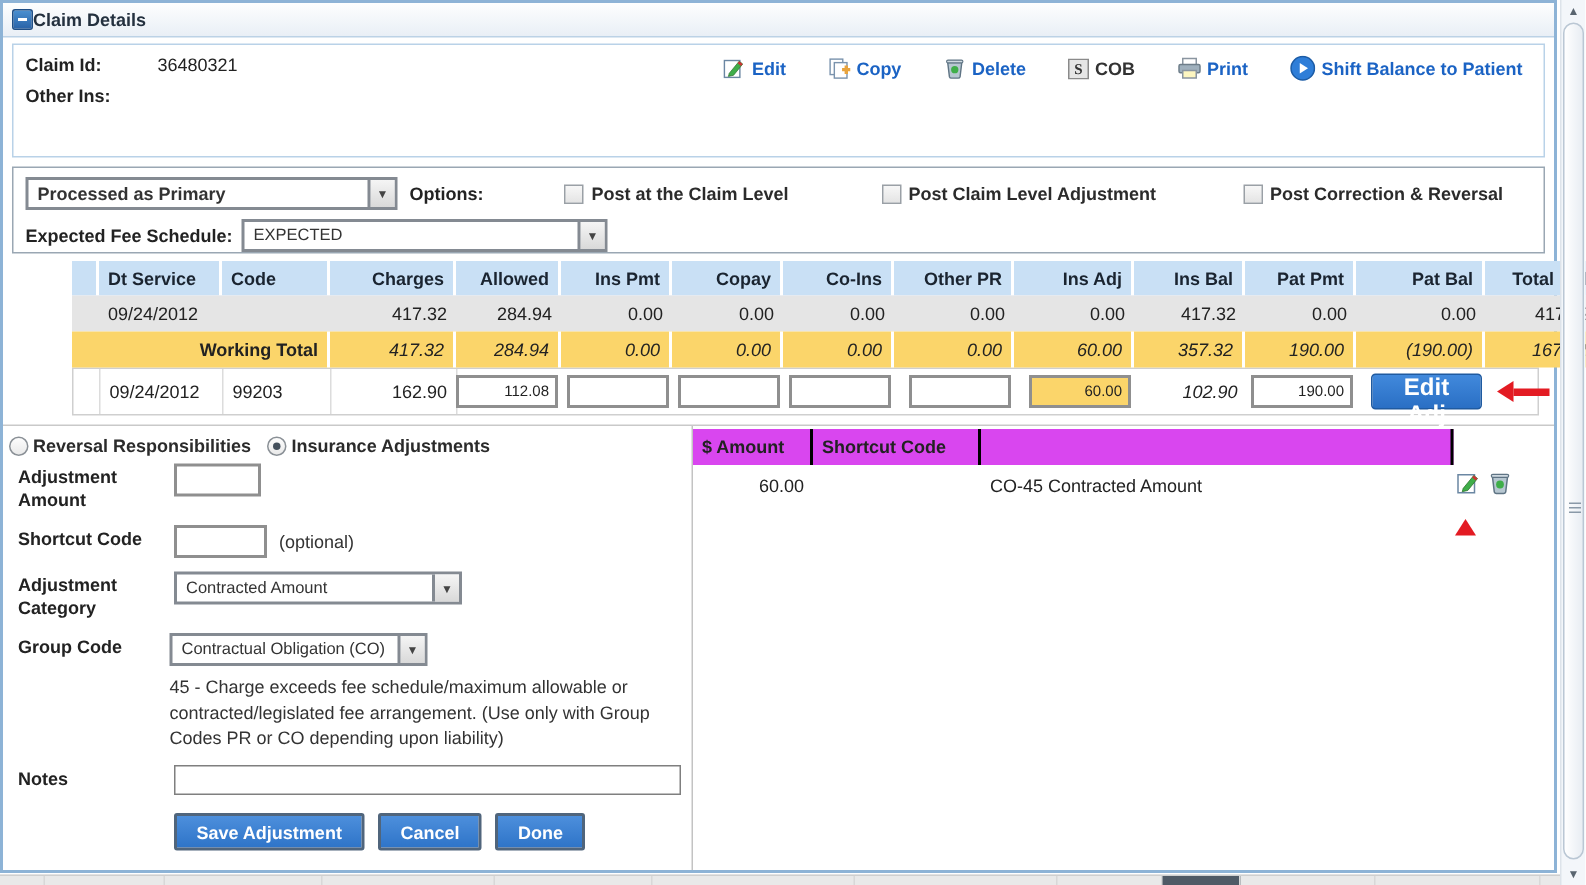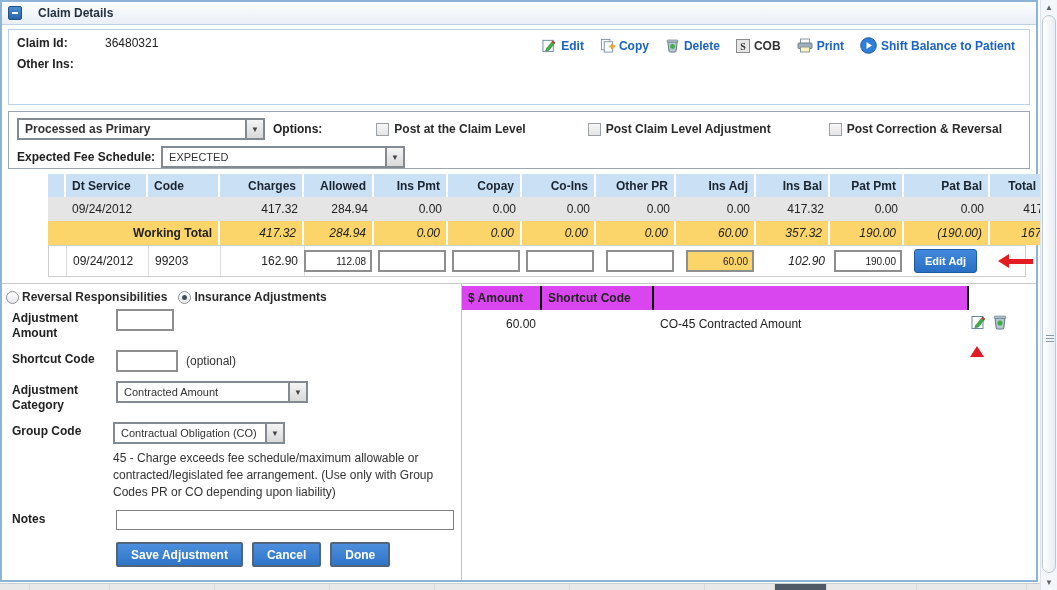--- a/index.html
+++ b/index.html
@@ -7,35 +7,35 @@
   body {
     font-family:"Liberation Sans", sans-serif;
     font-size:12px; color:#222; background:#fff; position:relative;
   }
   
   .dialog {
     position:absolute; left:0; top:0; width:1038px; height:582px;
     border:2px solid #8db3d6; background:#fff;
   }
   .titlebar {
-    height:23px; display:flex; align-items:center; gap:16px; padding:0 6px;
+    height:23px; display:flex; align-items:center; gap:0; padding:0 6px;
     background:linear-gradient(#fdfefe,#e9eff6);
     border-bottom:1px solid #bcd2e6; font-weight:bold; color:#24313f;
   }
   .title-icon { width:14px; height:14px; border-radius:2px;
     background:linear-gradient(#4a8fd0,#2a64a8); position:relative; flex:0 0 auto;
     border:1px solid #1f4f86;}
   .title-icon::after { content:""; position:absolute; left:3px; top:5px; width:6px; height:2px; background:#fff; }
 
   
   .claim-box { margin:4px 6px 0 6px; border:1px solid #b9d2e8; padding:6px 8px 4px 8px; height:76px; position:relative; }
   .claim-row { display:flex; margin-bottom:7px; }
   .claim-label { width:88px; font-weight:bold; color:#222; }
   .claim-value { color:#222; }
-  .toolbar { position:absolute; right:14px; top:7px; display:flex; align-items:center; gap:16px; }
+  .toolbar { position:absolute; right:14px; top:7px; display:flex; align-items:center; gap:28px; }
   .tool { display:flex; align-items:center; gap:4px; font-weight:bold; color:#1b63c4; cursor:pointer; }
   .tool.dark { color:#333; }
   .tool svg { display:block; }
 
   
   .options-box { margin:6px 6px 0 6px; border:1px solid #9aa7b3; padding:6px 8px 4px 8px; height:58px; }
   .opt-row { display:flex; align-items:center; margin-bottom:6px; }
   .sel { display:inline-flex; align-items:center; justify-content:space-between;
     background:#fff; border:2px solid #848a92; height:22px; padding-left:6px; color:#333; }
   .sel .arr { width:18px; align-self:stretch; margin-left:6px;
@@ -63,21 +63,21 @@
   .r-detail { height:32px; border:1px solid #cfcfcf; align-items:center; }
   .r-detail .tcell { border-right:1px solid #dcdcdc; align-self:stretch; display:flex; align-items:center; padding:0 6px; }
   .r-detail .tcell.num { justify-content:flex-end; }
   .icell { display:flex; justify-content:flex-end; align-items:center; padding:0 3px; }
   .gin { width:68px; height:22px; border:2px solid #8f8f8f; background:#fff; text-align:right;
     padding:0 4px; font-family:"Liberation Sans",sans-serif; font-size:10px; color:#222; }
   .gin.yellow { background:#fbd56a; }
   .italic { font-style:italic; }
   .btn-editadj { height:24px; padding:0 10px; background:linear-gradient(#4189dc,#2a6fc4);
     border:1px solid #1f5aa0; border-radius:3px; color:#fff; font-weight:bold;
-    font-family:"Liberation Sans",sans-serif; font-size:11px; cursor:pointer; margin-left:6px; }
+    font-family:"Liberation Sans",sans-serif; font-size:16px; cursor:pointer; margin-left:6px; }
 
   
   .arrow-left { display:flex; align-items:center; margin-left:4px; }
   .arrow-left .head { width:0; height:0; border-top:7px solid transparent; border-bottom:7px solid transparent; border-right:11px solid #e31b23; }
   .arrow-left .bar { width:24px; height:5px; background:#e31b23; }
   .arrow-up { position:absolute; width:14px; }
   .arrow-up .head { width:0; height:0; border-left:7px solid transparent; border-right:7px solid transparent; border-bottom:11px solid #e31b23; }
   .arrow-up .bar { width:5px; height:24px; background:#e31b23; margin:0 auto; }
 
   

